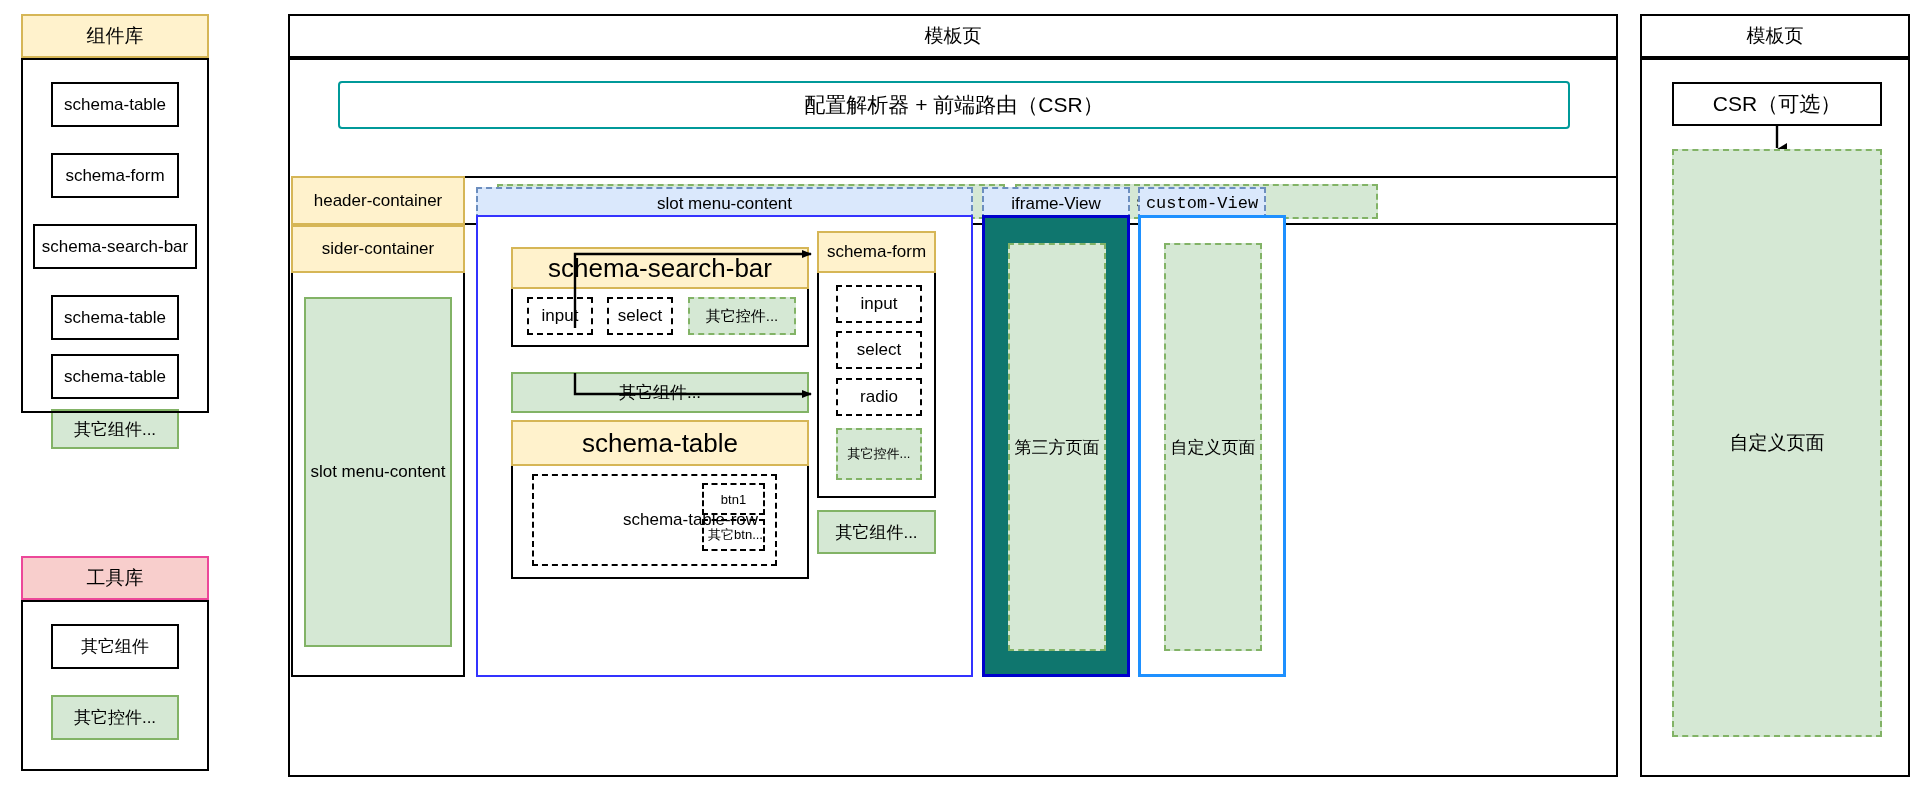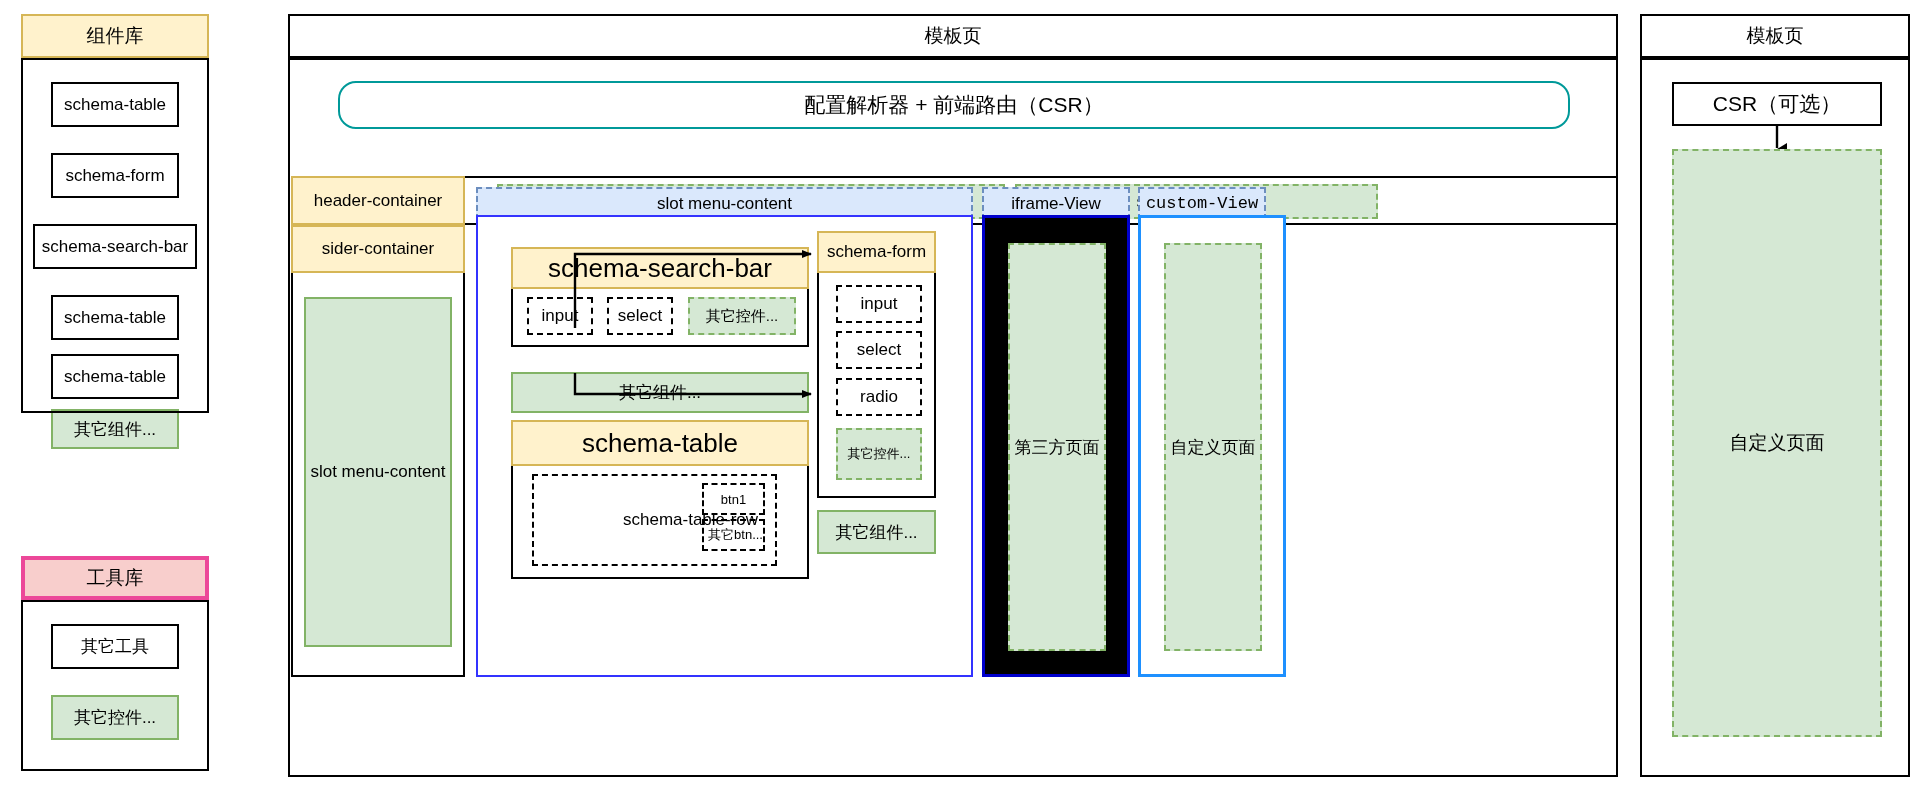--- a/index.html
+++ b/index.html
@@ -28,21 +28,21 @@
     background: #fff2cc;
     border: 2px solid #d6b656;
     box-sizing: border-box;
     display: flex;
     align-items: center;
     justify-content: center;
     text-align: center;
   }
   .hdr-red {
     background: #f8cecc;
-    border: 4px solid #ec4899;
+    border: 2px solid #ec4899;
     box-sizing: border-box;
     display: flex;
     align-items: center;
     justify-content: center;
     text-align: right;
   }
   .box-white {
     border: 2px solid #000;
     background: #fff;
     box-sizing: border-box;
@@ -82,31 +82,31 @@
     border: 2px dashed #000;
     background: transparent;
     box-sizing: border-box;
     display: flex;
     align-items: center;
     justify-content: center;
     text-align: center;
   }
   .box-teal {
     border: 2px solid #009999;
-    border-radius: 18px;
+    border-radius: 4px;
     background: #fff;
     box-sizing: border-box;
     display: flex;
     align-items: center;
     justify-content: center;
     text-align: center;
   }
   .frame-darkblue {
     border: 3px solid #0000cc;
-    background: #000000;
+    background: #0f766e;
     box-sizing: border-box;
   }
   .frame-lightblue {
     border: 3px solid #1e90ff;
     background: #fff;
     box-sizing: border-box;
   }
   .frame-blue {
     border: 2px solid #3333ff;
     background: #fff;
@@ -153,21 +153,21 @@
     </div>
   </div>
 
   <div style="position:absolute; left:21px; top:58px; width:188px; height:355px; border:2px solid #000; border-top:none; box-sizing:border-box; pointer-events:none;"></div>
 
   <div class="hdr-red t-title" style="position:absolute; left:21px; top:556px; width:188px; height:44px;">
     <span>工具库</span>
   </div>
   <div class="panel" style="left:21px; top:600px; width:188px; height:171px;">
     <div class="box-white t-norm" style="position:absolute; left:28px; top:22px; width:128px; height:45px;">
-      <span>其它工具</span>
+      <span>其它组件</span>
     </div>
     <div class="box-green t-norm" style="position:absolute; left:28px; top:93px; width:128px; height:45px;">
       <span>其它控件...</span>
     </div>
   </div>
 
   <div class="panel" style="left:288px; top:14px; width:1330px; height:44px; display:flex; align-items:center; justify-content:center;">
     <span class="t-title">模板页</span>
   </div>
   <div class="panel" style="left:288px; top:58px; width:1330px; height:719px;">

